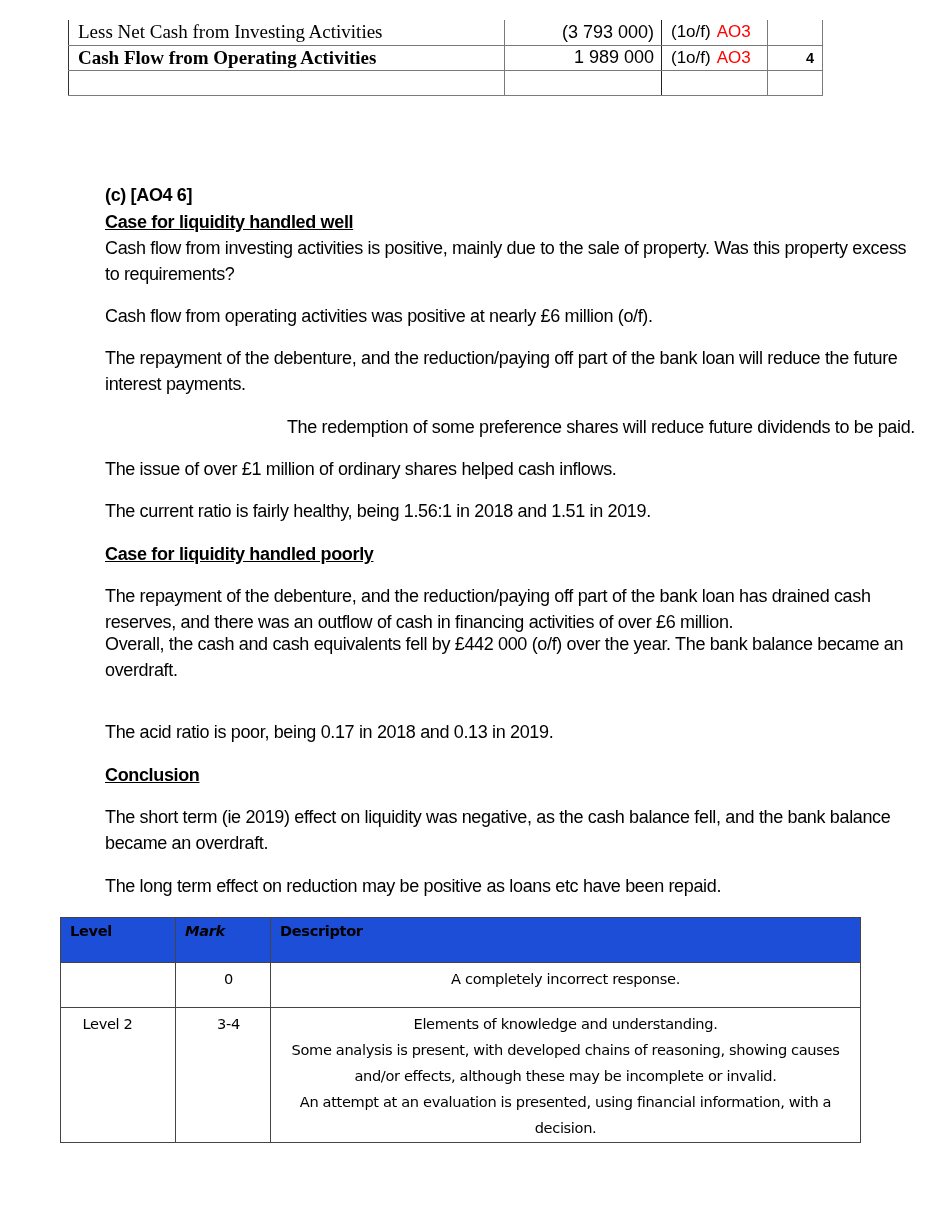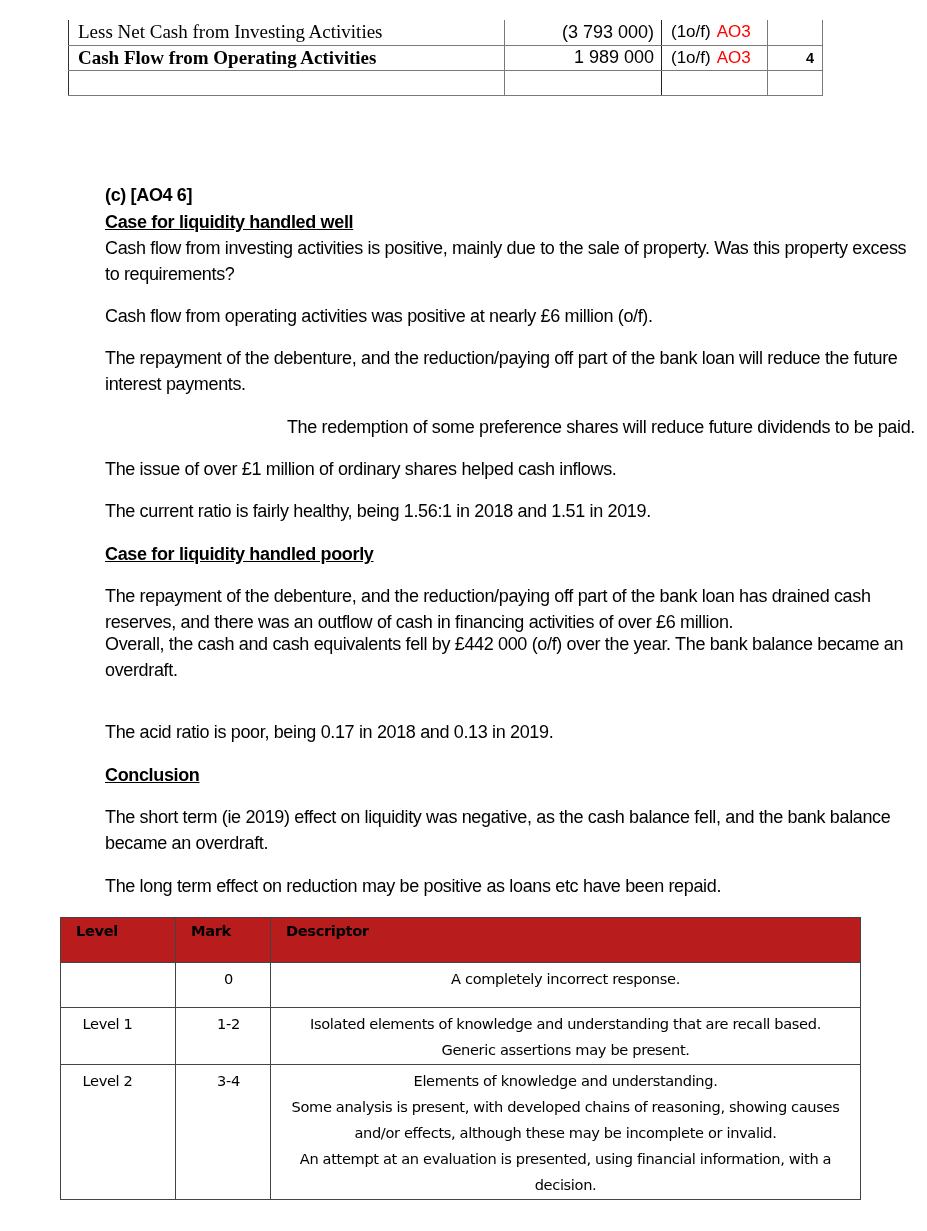--- a/index.html
+++ b/index.html
@@ -11,24 +11,24 @@
   .cf-table td.c1.bold { font-weight: bold; }
   .cf-table td.c2 { width: 157px; font-family: "Liberation Sans", sans-serif; font-size: 18px; text-align: right; padding-right: 7px; box-sizing: border-box; border-right: 1.5px solid #222; }
   .cf-table td.c3 { width: 106px; font-family: Liberation Sans, sans-serif; font-size: 17px; padding-left: 9px; box-sizing: border-box; }
   .cf-table td.c4 { width: 55px; font-family: "Liberation Sans", sans-serif; font-size: 14.5px; font-weight: bold; text-align: right; padding-right: 8px; box-sizing: border-box; }
   .ao { color: #ff0000; margin-left: 6px; }
   .txt { position: absolute; left: 60px; font-family: Liberation Sans, sans-serif; font-size: 18px; line-height: 26px; letter-spacing: -0.35px; width: 810px; margin-left: 45px; }
   .h { font-weight: bold; }
   .u { text-decoration: underline; }
   .lv-table { position: absolute; left: 60px; top: 917px; width: 801px; border-collapse: collapse; font-family: "DejaVu Sans", sans-serif; font-size: 14.6px; letter-spacing: -0.35px; }
   .lv-table th, .lv-table td { border: 1px solid #444; vertical-align: top; padding: 0; text-align: center; }
-  .lv-table th { background: #b91c1c; font-weight: bold; text-align: left; height: 45px; padding: 4px 9px 0 15px; box-sizing: border-box; }
+  .lv-table th { background: #1d4ed8; font-weight: bold; text-align: left; height: 45px; padding: 4px 9px 0 9px; box-sizing: border-box; }
   .lv-table td { line-height: 26px; padding: 3px 9px 1px 9px; }
   .lv-table .col-level { width: 115px; box-sizing: border-box; }
-  .lv-table .col-mark { width: 95px; box-sizing: border-box; }
+  .lv-table .col-mark { width: 95px; box-sizing: border-box; font-style: italic; }
   .lv-table td.level { text-align: center; padding-right: 30px; }
   .lv-table td.mark { text-align: center; padding-left: 20px; }
   .desc-line { display: block; }
 </style>
 </head>
 <body>
 
 <table class="cf-table">
   <tbody>
       <tr>
@@ -77,28 +77,20 @@
     <th class="col-mark">Mark</th>
     <th>Descriptor</th>
   </tr>
   <tr style="height:45px;">
     <td class="level"></td>
     <td class="mark">0</td>
     <td>
           <span class="desc-line">A completely incorrect response.</span>
         </td>
   </tr>
-  <tr style="height:55px;">
-    <td class="level">Level 1</td>
-    <td class="mark">1-2</td>
-    <td>
-      <span class="desc-line">Isolated elements of knowledge and understanding that are recall based.</span>
-      <span class="desc-line">Generic assertions may be present.</span>
-    </td>
-  </tr>
   <tr style="height:132px;margin-top:19px;">
     <td class="level">Level 2</td>
     <td class="mark">3-4</td>
     <td>
       <span class="desc-line">Elements of knowledge and understanding.</span>
       <span class="desc-line">Some analysis is present, with developed chains of reasoning, showing causes and/or effects, although these may be incomplete or invalid.</span>
       <span class="desc-line">An attempt at an evaluation is presented, using financial information, with a decision.</span>
     </td>
   </tr>
 </tbody>

